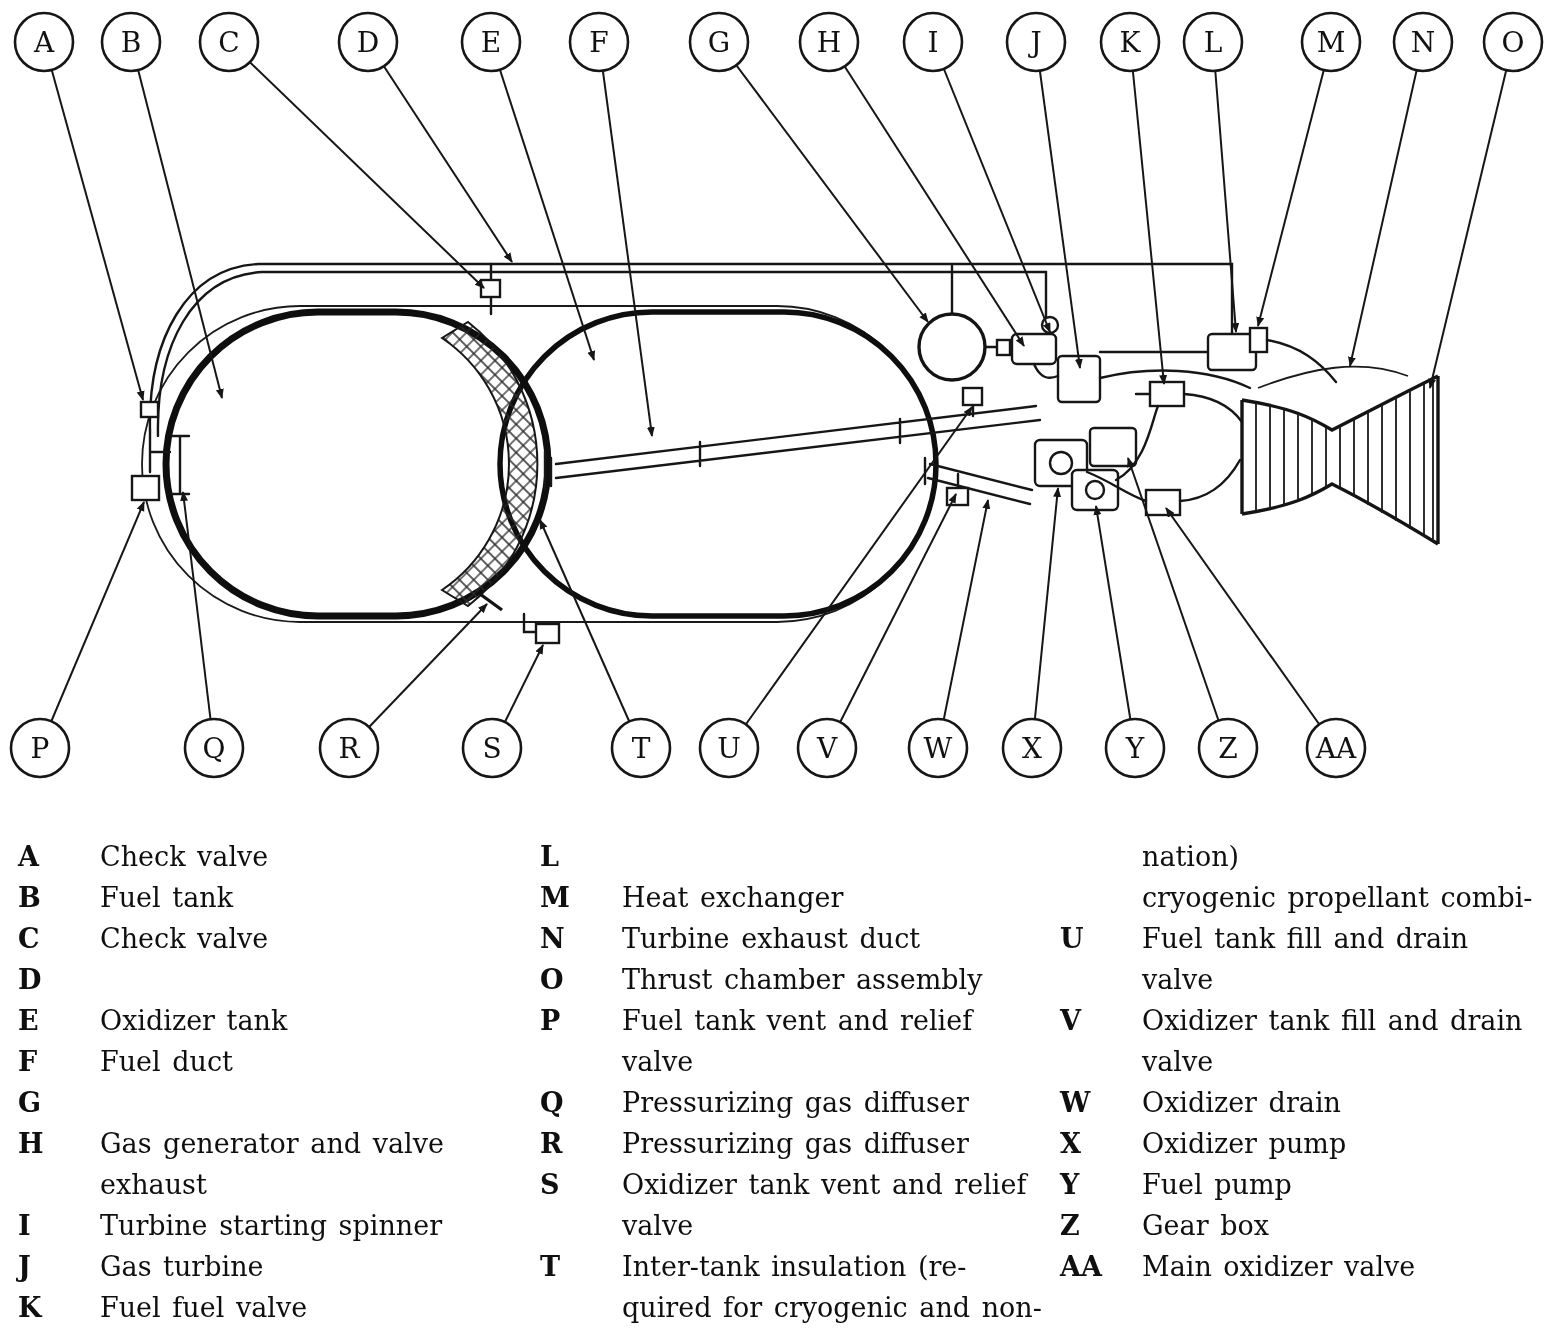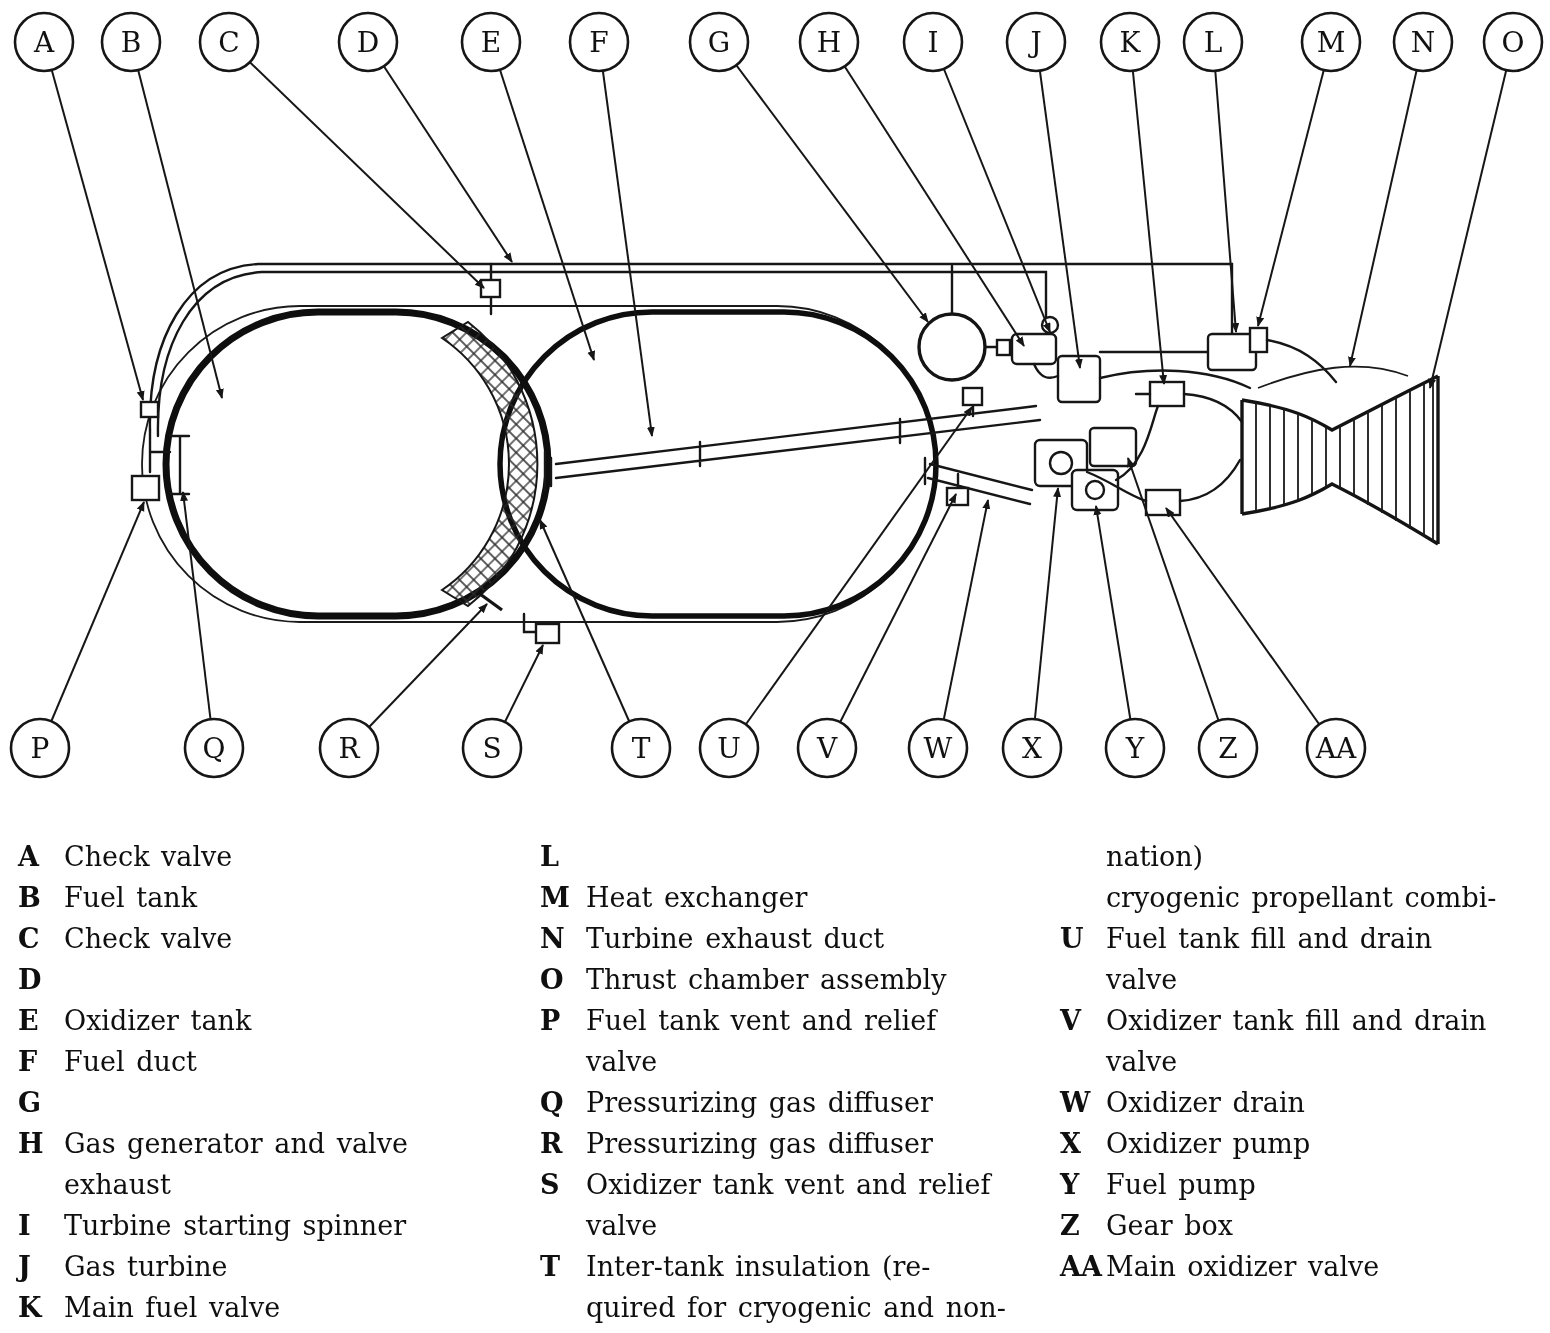--- a/index.html
+++ b/index.html
@@ -15,21 +15,21 @@
   .callout-circle{fill:#ffffff;stroke:#161616;stroke-width:2.6;}
   .callout-letter{font-family:"DejaVu Serif",serif;font-size:28px;fill:#111;}
   .legend{position:absolute;left:18px;top:836px;width:1524px;display:flex;
           font-size:27px;line-height:41px;color:#0f0f0f;word-spacing:3px;}
   .legend-col{flex:none;}
   .legend-col:nth-child(1){width:522px;}
   .legend-col:nth-child(2){width:520px;}
   .legend-col:nth-child(3){width:482px;}
   .legend-entry{display:flex;}
   .legend-key{flex:none;width:46px;font-weight:bold;}
-  .legend-text div{white-space:nowrap;}
+  .legend-text div{white-space:nowrap;margin-left:36px;}
 </style>
 </head>
 <body>
 
 <div class="page">
 
   <svg width="1550" height="1333" viewBox="0 0 1550 1333">
     <defs>
       <pattern id="hatch" width="10" height="10" patternUnits="userSpaceOnUse" patternTransform="rotate(45)">
         <path d="M0 5 H10 M5 0 V10" stroke="#2a2a2a" stroke-width="1.3" fill="none"></path>
@@ -295,21 +295,21 @@
         </div>
         <div class="legend-entry">
           <span class="legend-key">J</span>
           <div class="legend-text">
             <div>Gas turbine</div>
           </div>
         </div>
         <div class="legend-entry">
           <span class="legend-key">K</span>
           <div class="legend-text">
-            <div>Main fuel valve</div>
+            <div>Fuel fuel valve</div>
           </div>
         </div>
       </div>
       <div class="legend-col">
         <div class="legend-entry">
           <span class="legend-key">L</span>
         </div>
         <div class="legend-entry">
           <span class="legend-key">M</span>
           <div class="legend-text">

